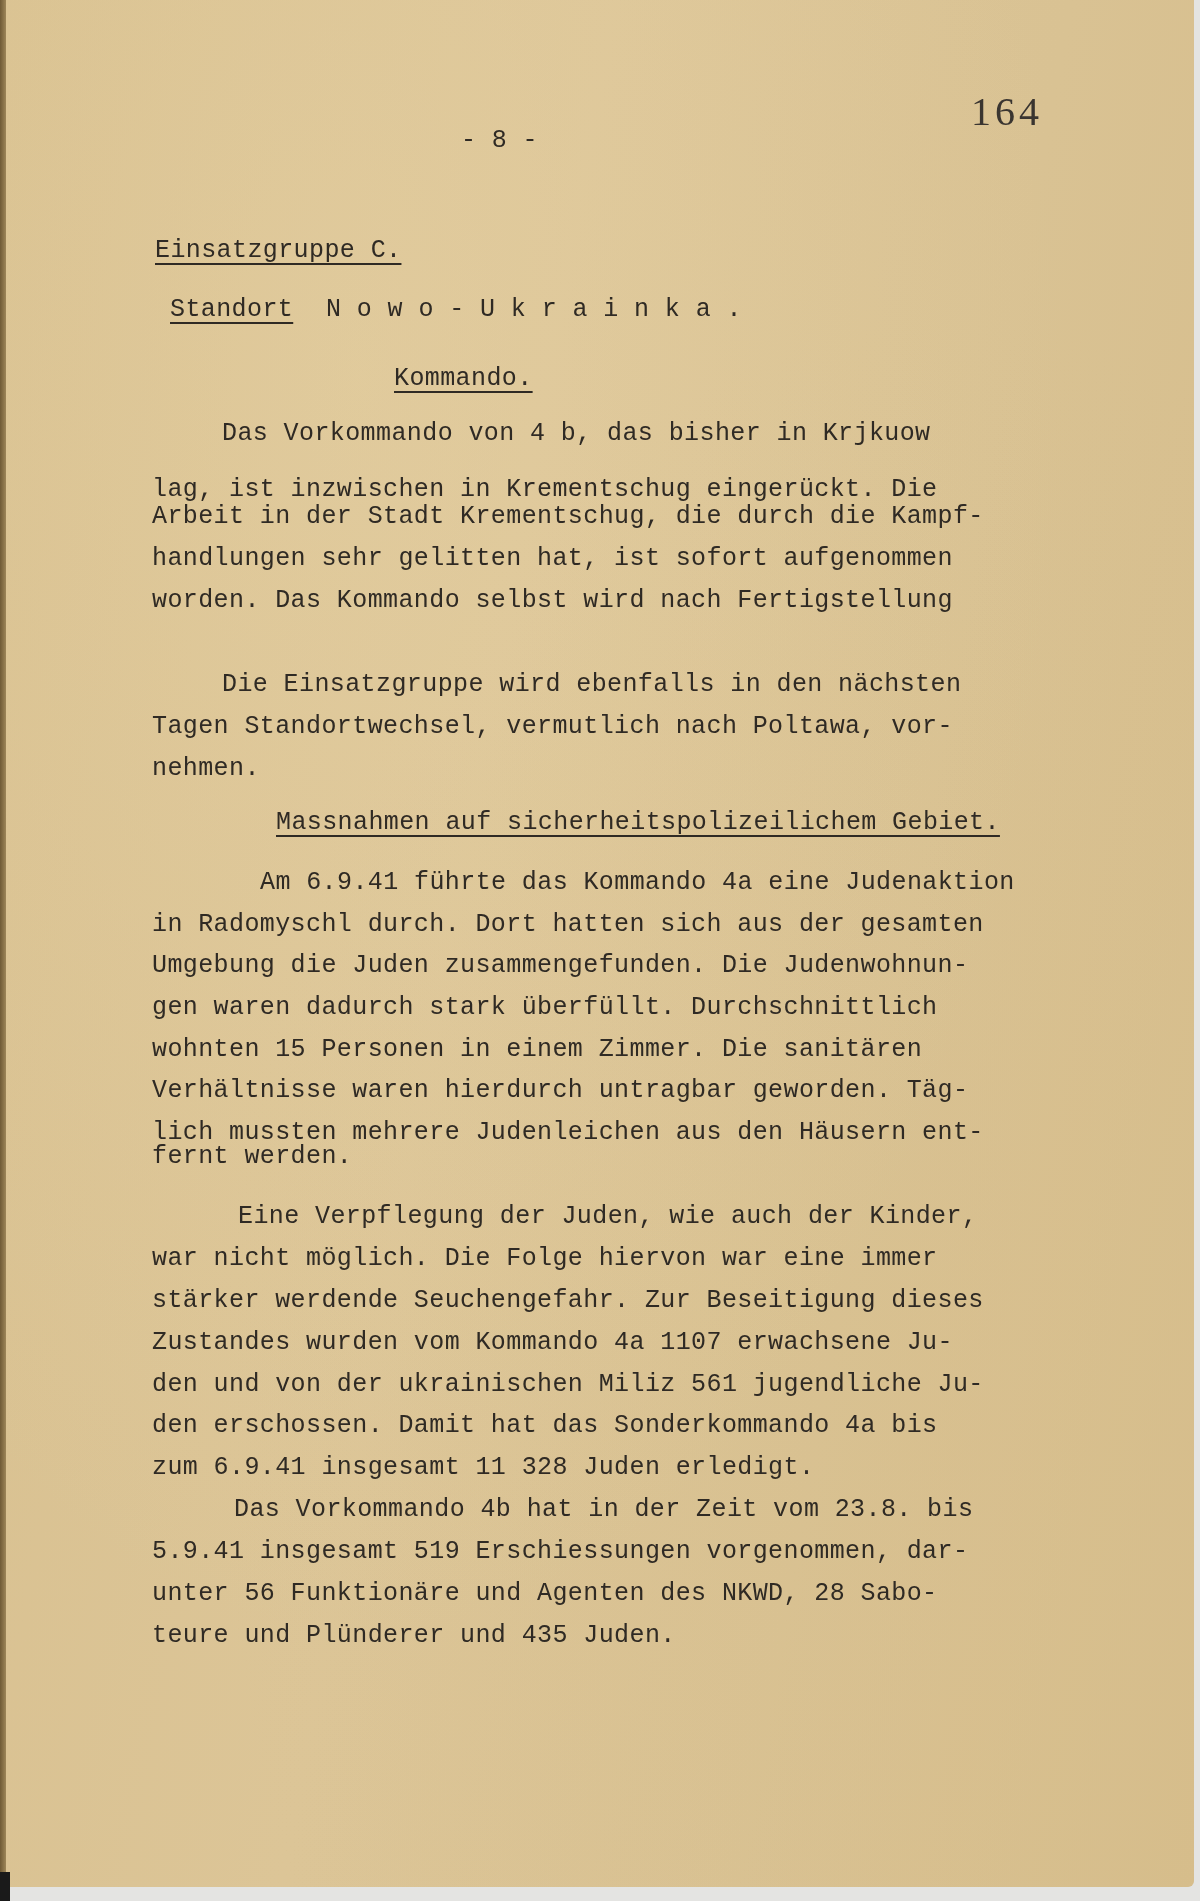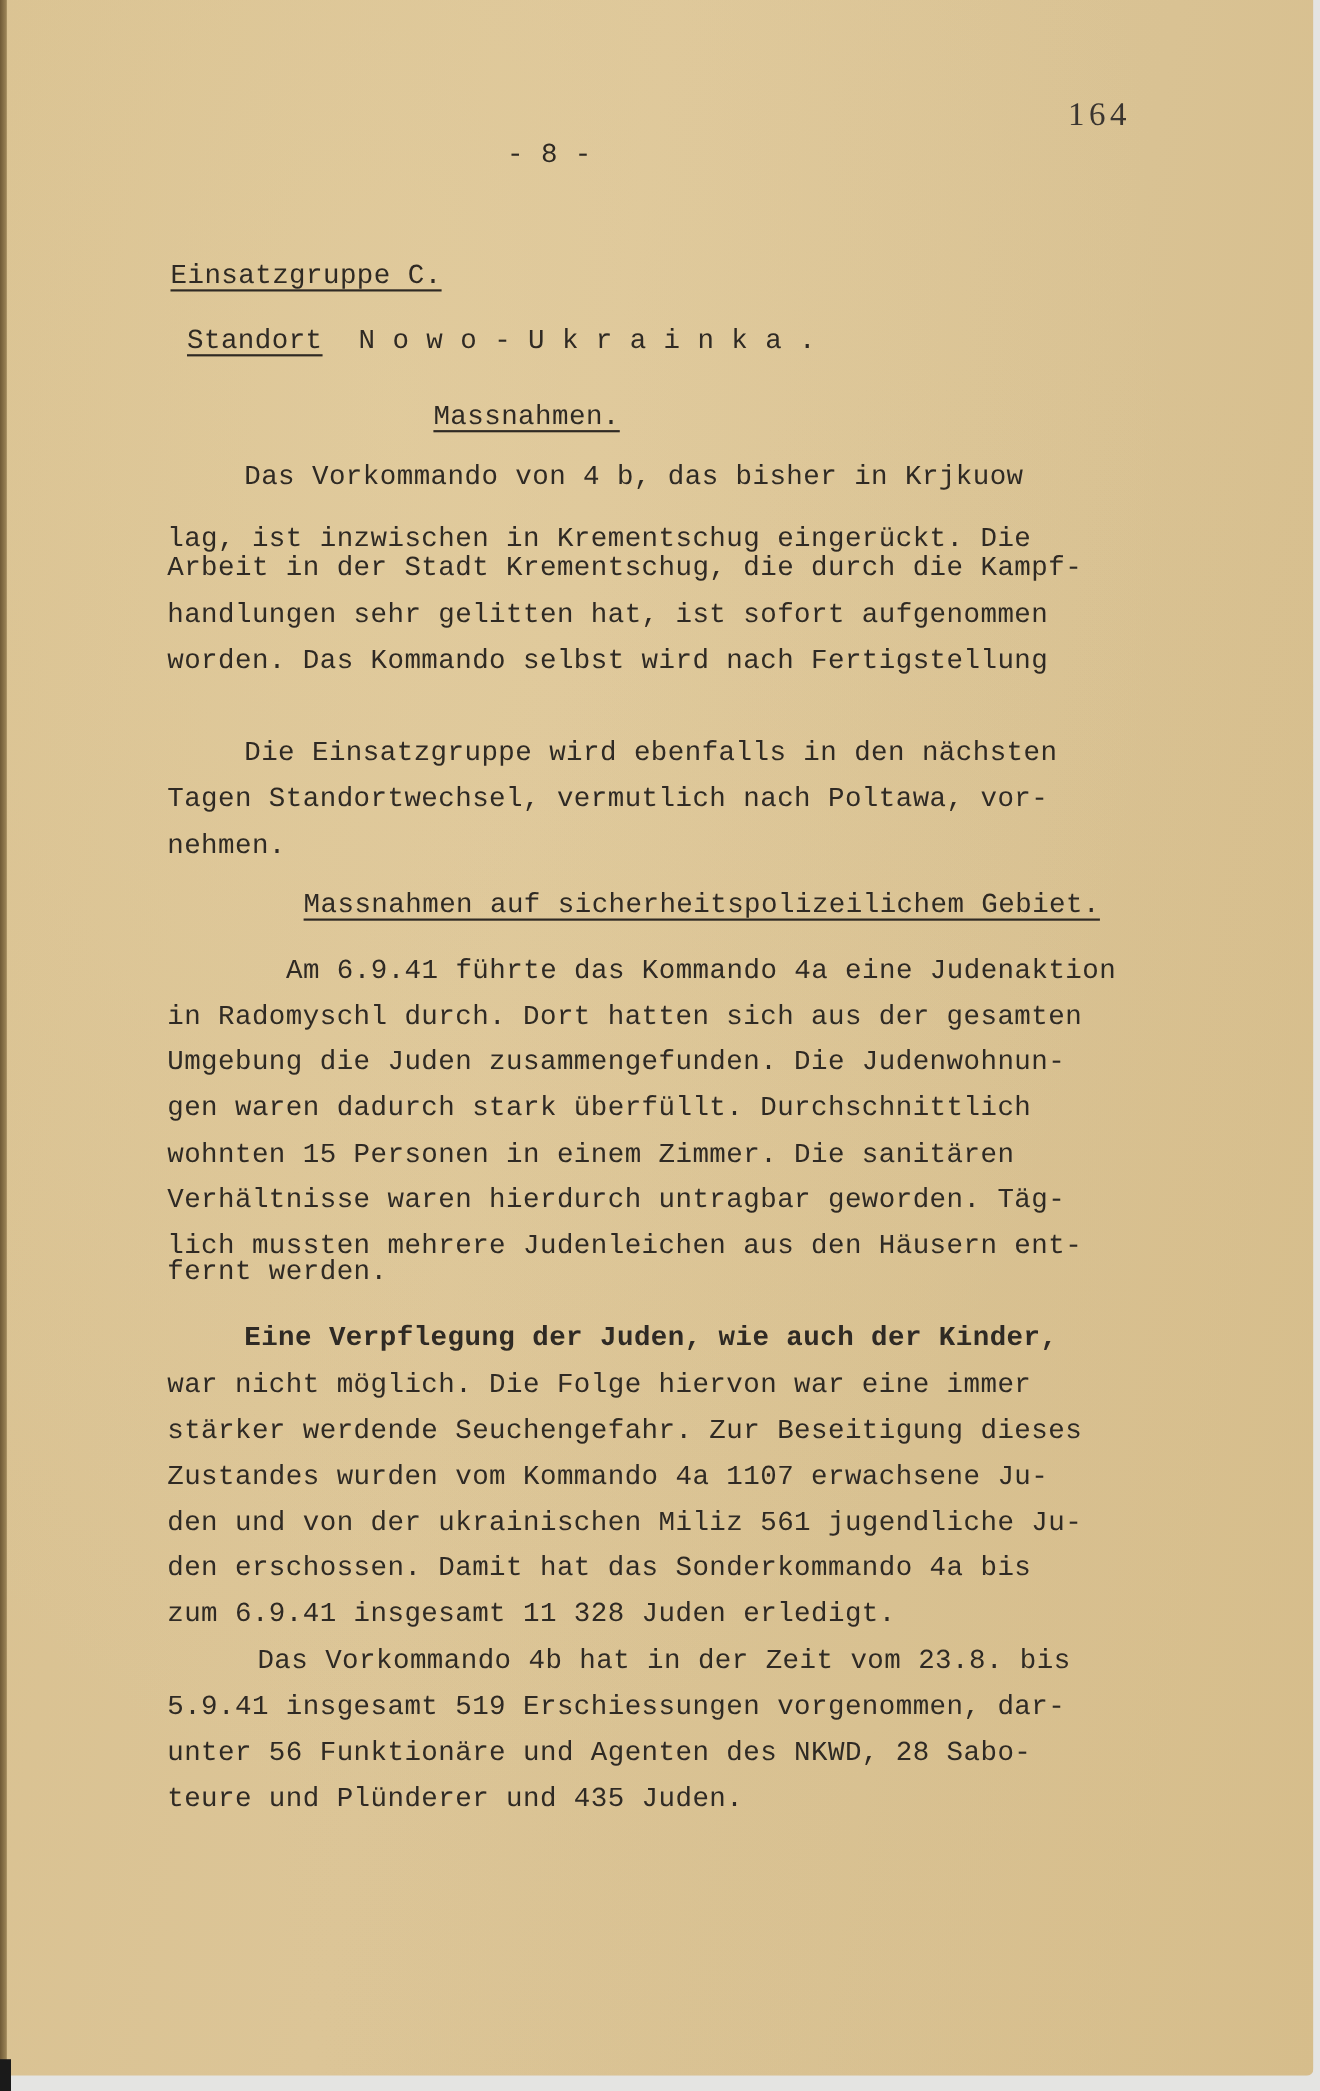--- a/index.html
+++ b/index.html
@@ -23,37 +23,37 @@
   .binding-bottom {
     position: absolute; left: 0; top: 1872px; width: 10px; height: 29px; background: #1a1a1a;
   }
   .t {
     position: absolute; color: #2f2a24; font-size: 25px; letter-spacing: 0.4px;
     white-space: pre; line-height: 1;
   }
   .u { text-decoration: underline; text-decoration-thickness: 2px; text-underline-offset: 6px; }
   .stamp {
     position: absolute; font-family: "Liberation Serif", "DejaVu Serif", serif;
-    color: #3a3530; font-size: 30px; letter-spacing: 4px;
+    color: #3a3530; font-size: 40px; letter-spacing: 4px;
   }
 </style>
 </head>
 <body>
 
 <div class="binding"></div>
 <div class="paper">
 
   <div class="t" style="left:455px; top:128px;">- 8 -</div>
   <div class="stamp" style="left:965px; top:88px;">164</div>
 
   <div class="t u" style="left:149px; top:238px;">Einsatzgruppe C.</div>
   <div class="t u" style="left:164px; top:297px;">Standort</div>
   <div class="t" style="left:320px; top:297px; letter-spacing:0.4px;">N o w o - U k r a i n k a .</div>
 
-  <div class="t u" style="left:388px; top:366px;">Massnahmen.</div>
+  <div class="t u" style="left:388px; top:366px;">Kommando.</div>
 
   <div class="t" style="left:216px; top:421px;">Das Vorkommando von 4 b, das bisher in Krjkuow</div>
   <div class="t" style="left:146px; top:477px;">lag, ist inzwischen in Krementschug eingerückt. Die</div>
   <div class="t" style="left:146px; top:504px;">Arbeit in der Stadt Krementschug, die durch die Kampf-</div>
   <div class="t" style="left:146px; top:546px;">handlungen sehr gelitten hat, ist sofort aufgenommen</div>
   <div class="t" style="left:146px; top:588px;">worden. Das Kommando selbst wird nach Fertigstellung</div>
 
   <div class="t" style="left:216px; top:672px;">Die Einsatzgruppe wird ebenfalls in den nächsten</div>
   <div class="t" style="left:146px; top:714px;">Tagen Standortwechsel, vermutlich nach Poltawa, vor-</div>
   <div class="t" style="left:146px; top:756px;">nehmen.</div>
@@ -62,21 +62,21 @@
 
   <div class="t" style="left:216px; top:870px;margin-left:38px;">Am 6.9.41 führte das Kommando 4a eine Judenaktion</div>
   <div class="t" style="left:146px; top:912px;">in Radomyschl durch. Dort hatten sich aus der gesamten</div>
   <div class="t" style="left:146px; top:953px;">Umgebung die Juden zusammengefunden. Die Judenwohnun-</div>
   <div class="t" style="left:146px; top:995px;">gen waren dadurch stark überfüllt. Durchschnittlich</div>
   <div class="t" style="left:146px; top:1037px;">wohnten 15 Personen in einem Zimmer. Die sanitären</div>
   <div class="t" style="left:146px; top:1078px;">Verhältnisse waren hierdurch untragbar geworden. Täg-</div>
   <div class="t" style="left:146px; top:1120px;">lich mussten mehrere Judenleichen aus den Häusern ent-</div>
   <div class="t" style="left:146px; top:1144px;">fernt werden.</div>
 
-  <div class="t" style="left:216px; top:1204px;font-weight:bold;">Eine Verpflegung der Juden, wie auch der Kinder,</div>
+  <div class="t" style="left:232px; top:1204px;">Eine Verpflegung der Juden, wie auch der Kinder,</div>
   <div class="t" style="left:146px; top:1246px;">war nicht möglich. Die Folge hiervon war eine immer</div>
   <div class="t" style="left:146px; top:1288px;">stärker werdende Seuchengefahr. Zur Beseitigung dieses</div>
   <div class="t" style="left:146px; top:1330px;">Zustandes wurden vom Kommando 4a 1107 erwachsene Ju-</div>
   <div class="t" style="left:146px; top:1372px;">den und von der ukrainischen Miliz 561 jugendliche Ju-</div>
   <div class="t" style="left:146px; top:1413px;">den erschossen. Damit hat das Sonderkommando 4a bis</div>
   <div class="t" style="left:146px; top:1455px;">zum 6.9.41 insgesamt 11 328 Juden erledigt.</div>
 
   <div class="t" style="left:228px; top:1497px;">Das Vorkommando 4b hat in der Zeit vom 23.8. bis</div>
   <div class="t" style="left:146px; top:1539px;">5.9.41 insgesamt 519 Erschiessungen vorgenommen, dar-</div>
   <div class="t" style="left:146px; top:1581px;">unter 56 Funktionäre und Agenten des NKWD, 28 Sabo-</div>

